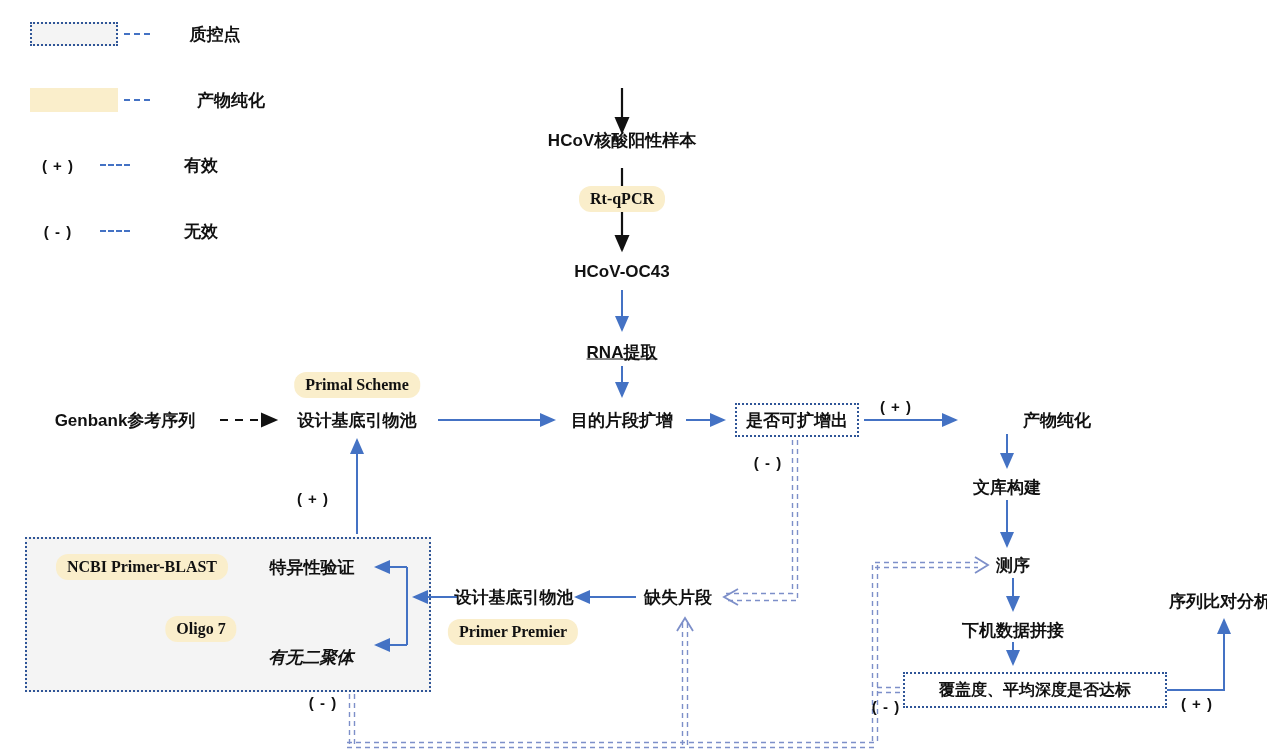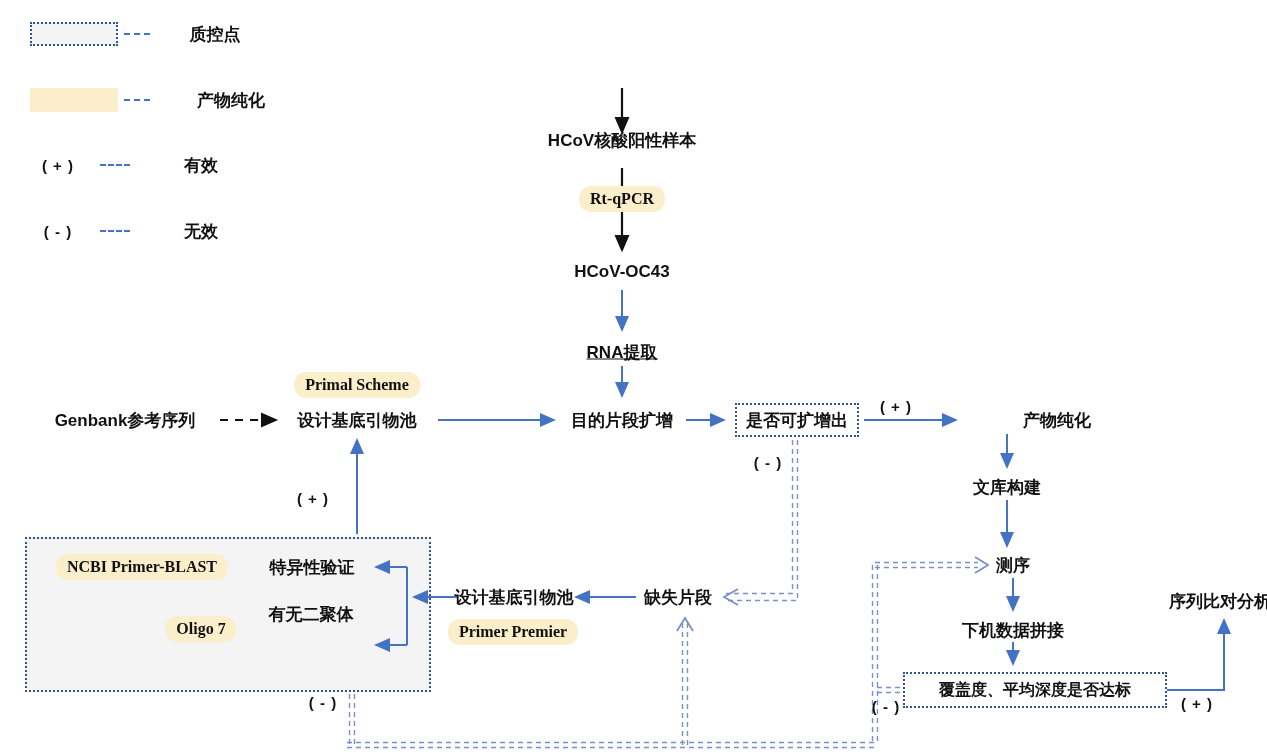--- a/index.html
+++ b/index.html
@@ -147,21 +147,21 @@
   <div class="dotted-box" style="left:903px; top:672px; width:264px; height:36px; font-size:16px;">
     <span>覆盖度、平均深度是否达标</span>
   </div>
   <div class="sign" style="left:1197px; top:703px;">( + )</div>
   <div class="sign" style="left:886px; top:706px;">( - )</div>
   <div class="node" style="left:1220px; top:601px;">序列比对分析</div>
 
   <div class="chip" style="left:142px; top:567px;">NCBI Primer-BLAST</div>
   <div class="node" style="left:312px; top:567px;">特异性验证</div>
   <div class="chip" style="left:201px; top:629px;">Oligo 7</div>
-  <div class="node" style="left:311px; top:614px;">有无二聚体</div>
+  <div class="node" style="left:311px; top:657px;font-style:italic;">有无二聚体</div>
 
   <div class="sign" style="left:313px; top:498px;">( + )</div>
   <div class="sign" style="left:323px; top:702px;">( - )</div>
 
   <div class="node" style="left:514px; top:597px;">设计基底引物池</div>
   <div class="chip" style="left:513px; top:632px;">Primer Premier</div>
   <div class="node" style="left:678px; top:597px;">缺失片段</div>
 
 </div>
 

